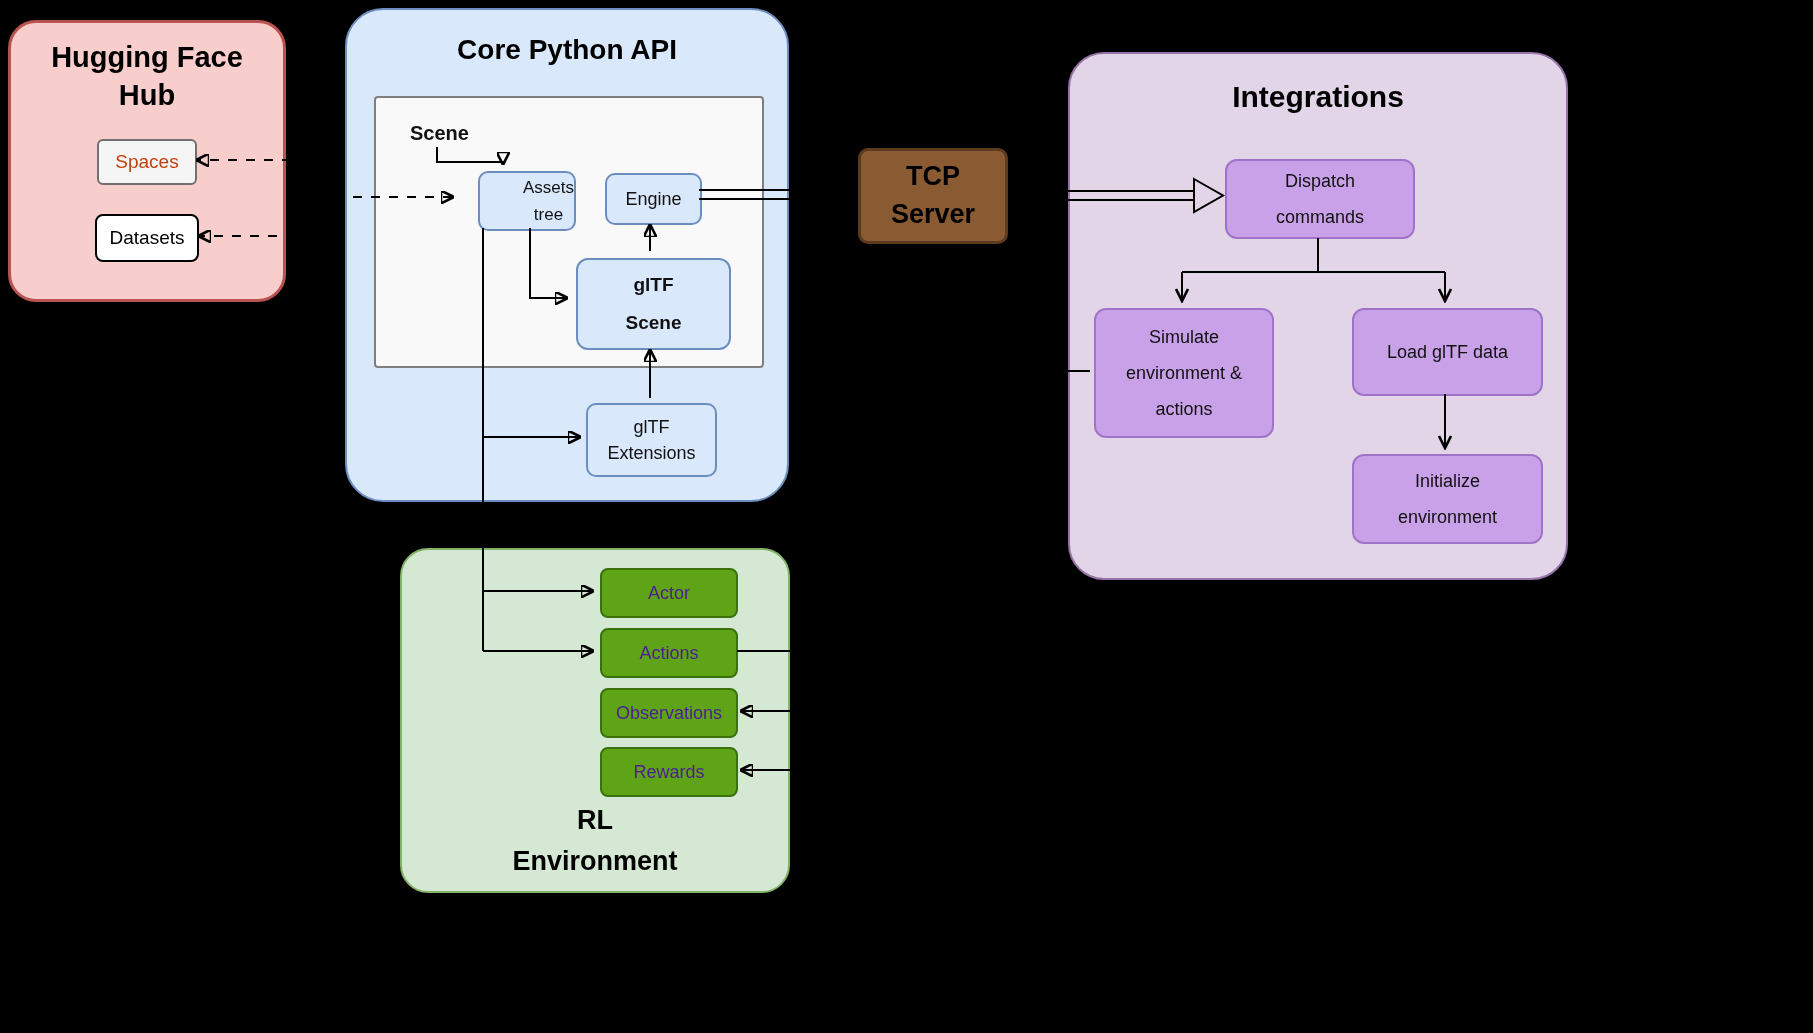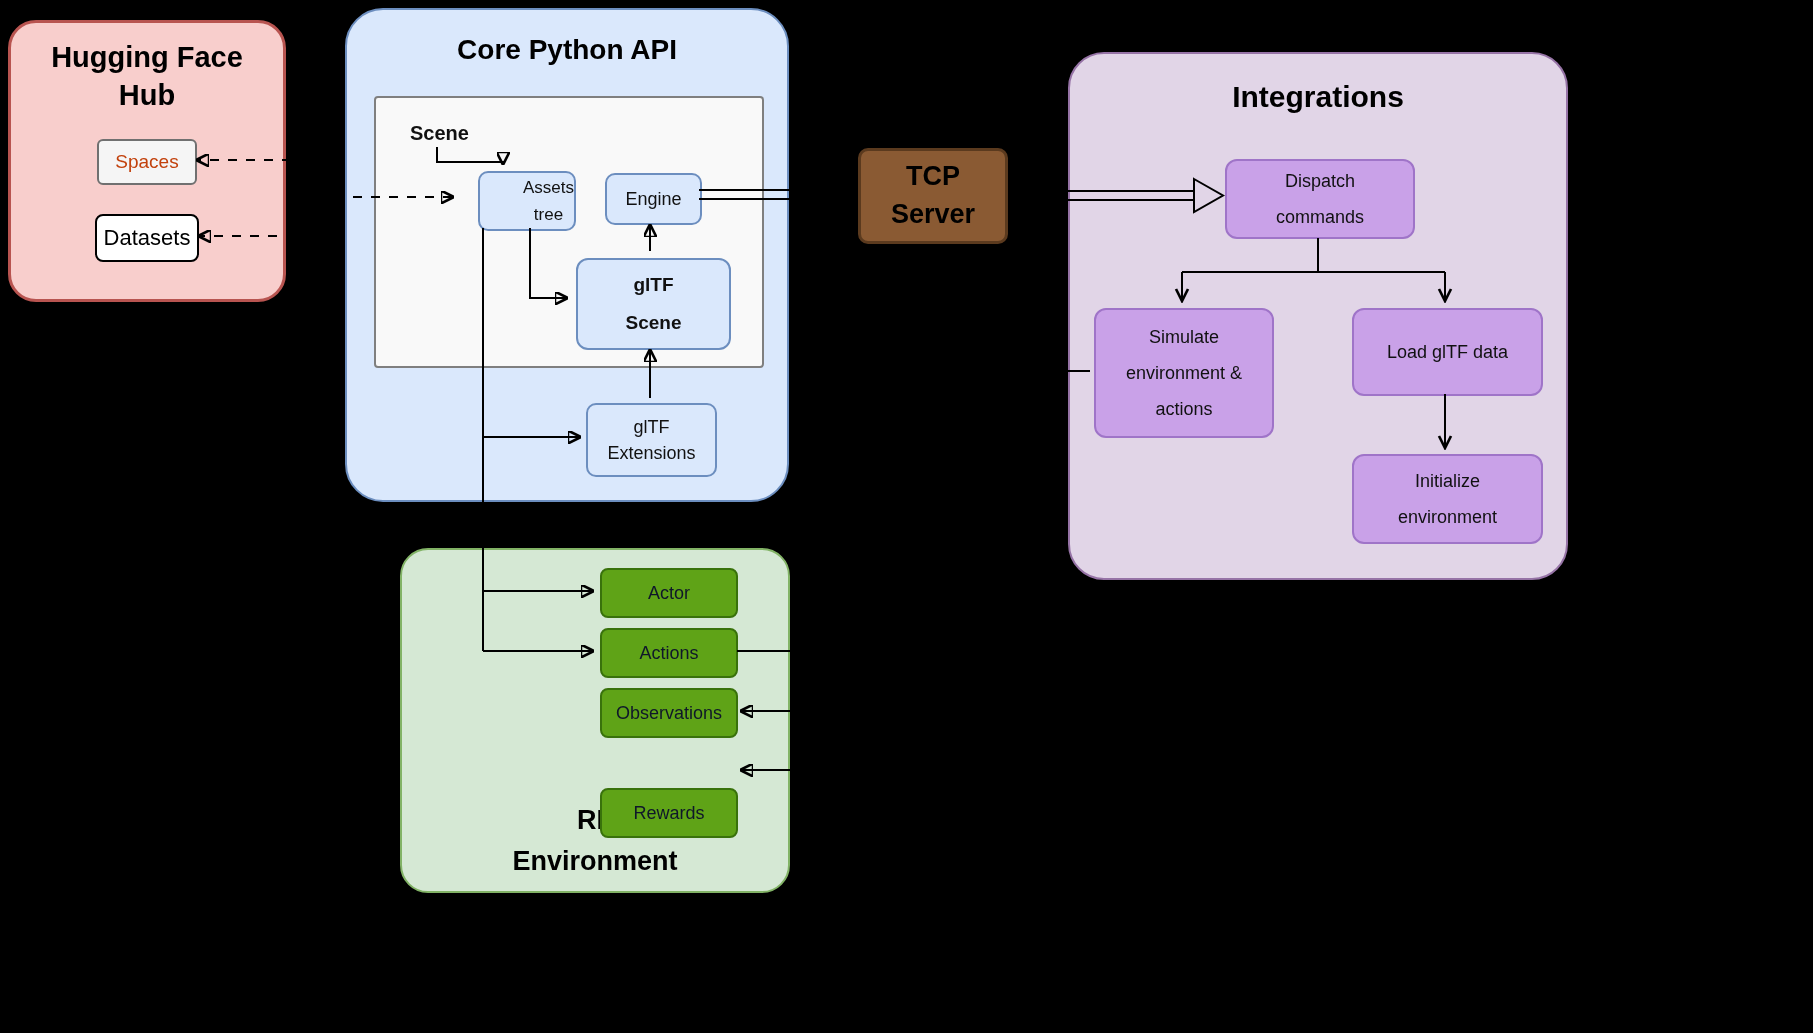--- a/index.html
+++ b/index.html
@@ -18,21 +18,21 @@
     color:#000;white-space:pre-line;
   }
 
   
   .hf{left:8px;top:20px;width:278px;height:282px;background:#F8CECC;
       border:3px solid #B85450;border-radius:28px;}
   .hf-title{top:16px;font-size:29px;line-height:1.3;}
   .spaces{left:86px;top:116px;width:100px;height:46px;background:#F5F5F5;
       border:2px solid #707070;border-radius:6px;font-size:19px;color:#c2410c;justify-content:center;}
   .datasets{left:84px;top:191px;width:104px;height:48px;background:#FFFFFF;
-      border:2.5px solid #000;border-radius:8px;font-size:22px;color:#000;}
+      border:2.5px solid #000;border-radius:8px;font-size:19px;color:#000;}
 
   
   .core{left:345px;top:8px;width:444px;height:494px;background:#DAE8FC;
       border:2.5px solid #6C8EBF;border-radius:38px;}
   .core-title{top:24px;font-size:28px;}
   .scene{left:27px;top:86px;width:390px;height:272px;background:#F9F9F9;
       border:2px solid #7F7F7F;border-radius:4px;position:absolute;box-sizing:border-box;}
   .scene-label{position:absolute;left:34px;top:24px;font-weight:bold;font-size:20px;}
   .bluebox{background:#DAE8FC;border:2px solid #6C8EBF;border-radius:10px;}
   .assets{left:102px;top:73px;width:98px;height:60px;font-size:17px;line-height:1.6;justify-content:flex-end;}
@@ -54,25 +54,25 @@
   .dispatch{left:155px;top:105px;width:190px;height:80px;line-height:2.0;}
   .simulate{left:24px;top:254px;width:180px;height:130px;line-height:2.0;}
   .loadgltf{left:282px;top:254px;width:191px;height:88px;}
   .initenv{left:282px;top:400px;width:191px;height:90px;line-height:2.0;}
 
   
   .rl{left:400px;top:548px;width:390px;height:345px;background:#D5E8D4;
       border:2.5px solid #82B366;border-radius:28px;}
   .rl-title{bottom:10px;font-size:27px;line-height:1.5;}
   .greenbox{left:198px;width:138px;height:50px;background:#5FA317;
-      border:2px solid #39720B;border-radius:8px;color:#0f172a;font-size:18px;}
+      border:2px solid #39720B;border-radius:8px;color:#4c1d95;font-size:18px;}
   .actor{top:18px;}
   .actions{top:78px;}
   .observations{top:138px;}
-  .rewards{top:197px;margin-top:41px;}
+  .rewards{top:197px;}
 
   .connectors{position:absolute;left:0;top:0;width:1813px;height:1033px;
       pointer-events:none;z-index:10;}
   .connectors path{stroke:#000;stroke-width:2;fill:none;}
 </style>
 </head>
 <body>
 
 <div class="canvas">
 

